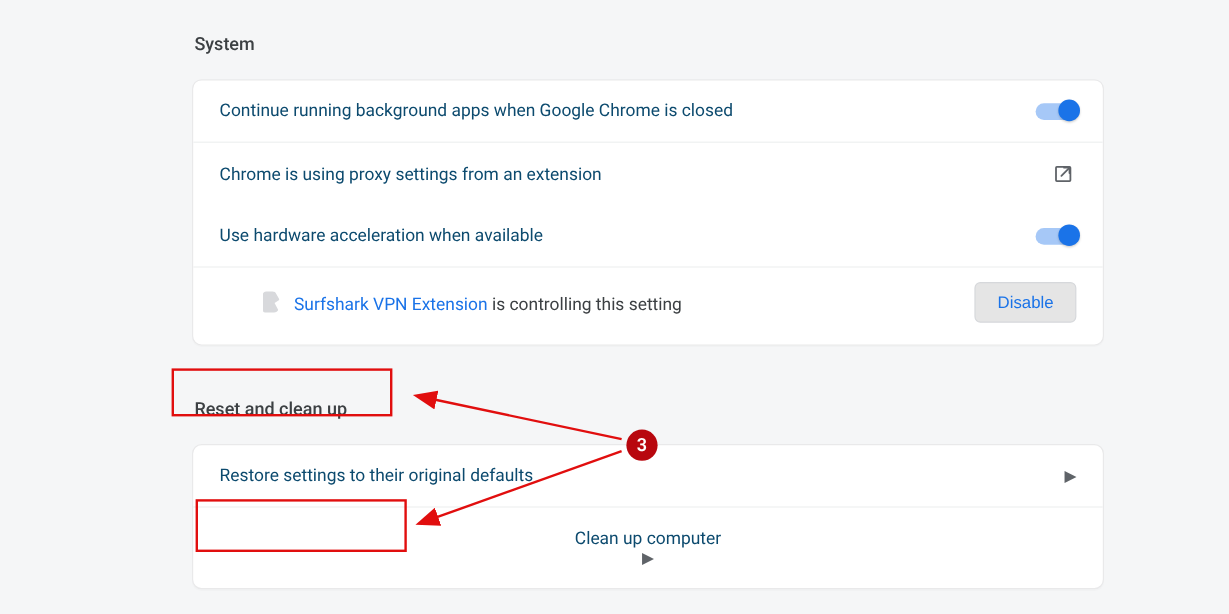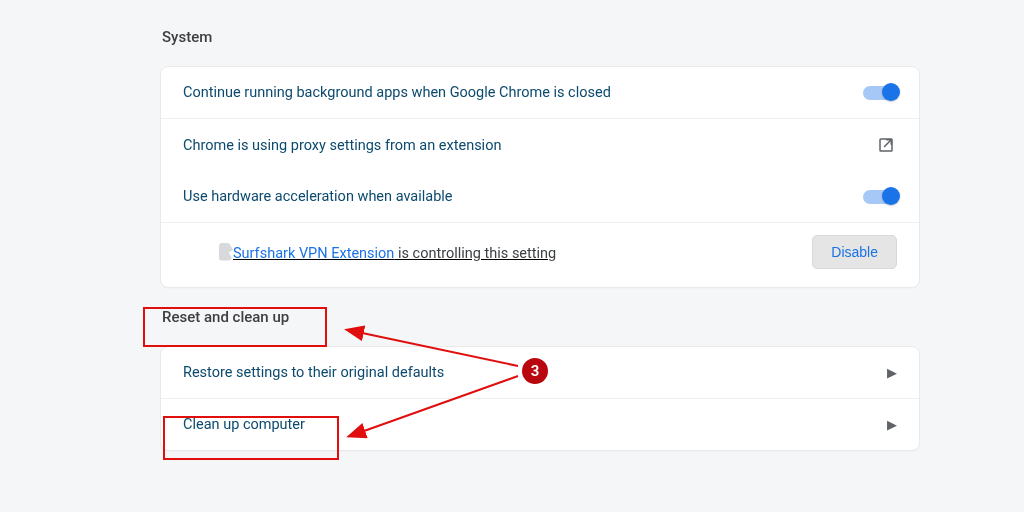--- a/index.html
+++ b/index.html
@@ -70,22 +70,22 @@
     
     .sub-row {
       display: flex;
       align-items: center;
       justify-content: space-between;
       padding: 12px 22px 18px 22px;
     }
     .sub-left {
       display: flex;
       align-items: flex-start;
+      gap: 12px;
       padding-left: 36px;
-      text-decoration: underline;
     }
     .ext-icon {
       width: 14px;
       height: 18px;
       background: #d8d9dc;
       border-radius: 3px 6px 6px 3px;
       clip-path: polygon(0 0, 70% 0, 100% 40%, 70% 55%, 100% 100%, 0 100%);
     }
     .ext-link { color: #1a73e8; font-size: 14.5px; cursor: pointer; }
     .ext-text { color: #3c4043; font-size: 14.5px; }
@@ -94,31 +94,31 @@
       background: #e5e5e5;
       color: #1a73e8;
       font-size: 14px;
       font-weight: 500;
       padding: 8px 18px;
       border-radius: 5px;
       cursor: pointer;
     }
 
     .section2 {
-      margin-top: 20px;
+      margin-top: 44px;
     }
     .row-nav {
       display: flex;
       align-items: center;
       justify-content: space-between;
       padding: 17px 22px;
       border-bottom: 1px solid #eef0f1;
       cursor: pointer;
     }
-    .row-nav.last { border-bottom: none; }
+    .row-nav.last { border-bottom: none; flex-direction: column; }
     .arrow-right {
       color: #5f6368;
       font-size: 13px;
     }
 
     
     .highlight-box {
       position: absolute;
       border: 2px solid #e10e0e;
       background: transparent;

